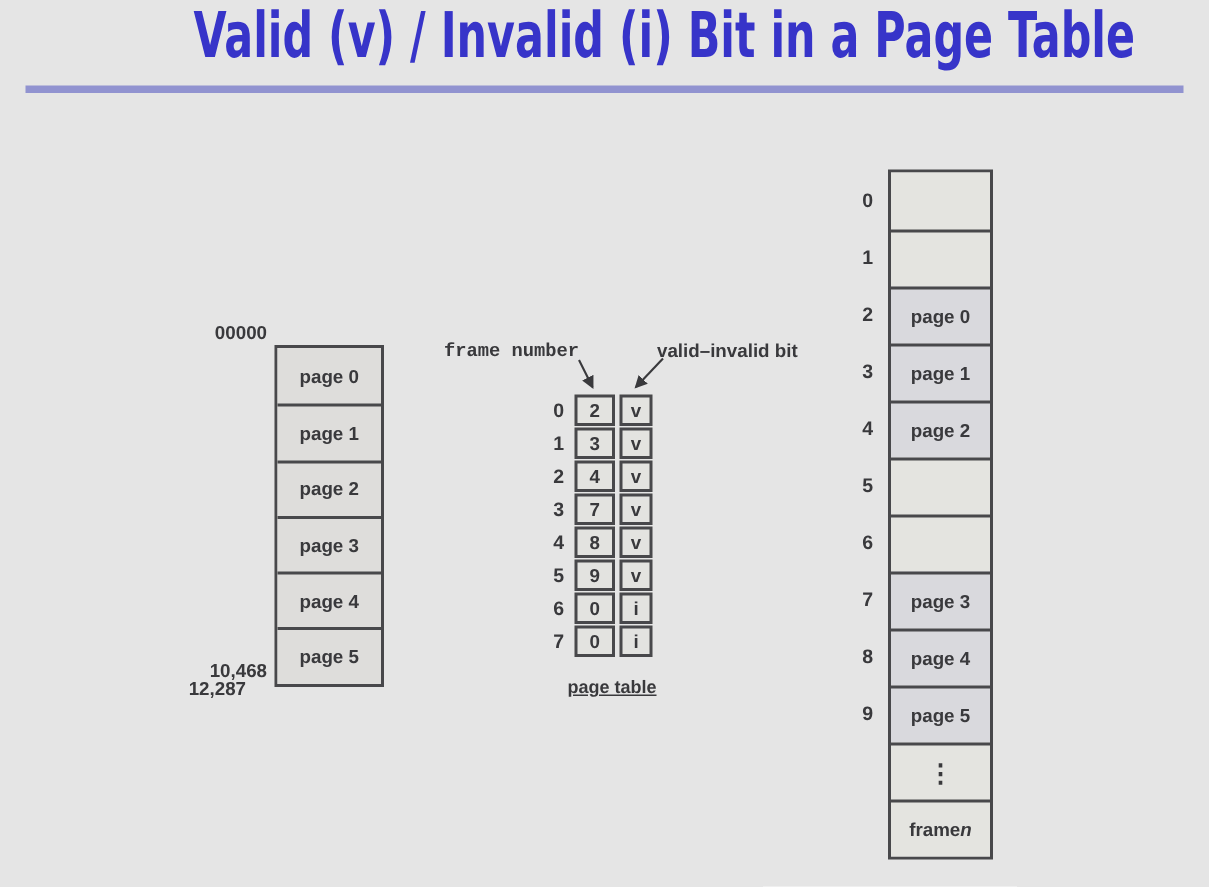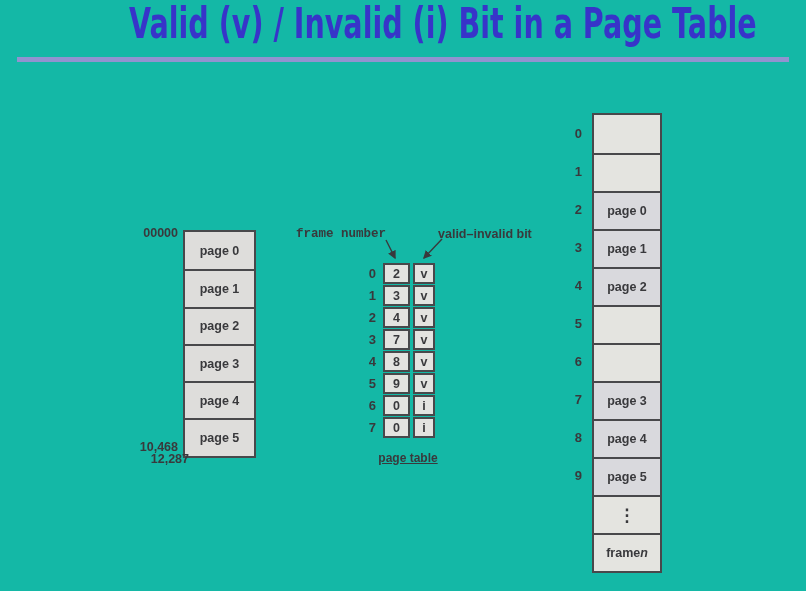--- a/index.html
+++ b/index.html
@@ -1,18 +1,18 @@
 <!DOCTYPE html>
 <html><head>
 <meta charset="utf-8">
 <style>
   html,body { margin:0; padding:0; }
   .slide {
     position:relative; width:806px; height:591px;
-    background:#14b8a6; overflow:hidden;
+    background:#e5e5e5; overflow:hidden;
     font-family:"Liberation Sans", sans-serif;
   }
   
   .title {
     position:absolute; left:0; top:0; width:806px; text-align:center;
     font-family:"DejaVu Sans", sans-serif; font-weight:bold;
     font-size:42px; line-height:48px; color:#3734c9;
     transform:scaleX(0.68); transform-origin:center top; white-space:nowrap;
   }
   .title-rule {
@@ -75,33 +75,33 @@
   .var-n { font-style:italic; font-weight:bold; }
 </style>
 </head>
 <body>
 
 <div class="slide">
 
   <div class="title">Valid (v) / Invalid (i) Bit in a Page Table</div>
   <div class="title-rule"></div>
 
-  <div class="fig-text right-align" style="left:108px; top:226px; width:70px;">00000</div>
+  <div class="fig-text right-align" style="left:108px; top:215px; width:70px;">00000</div>
 
   <div class="logical-col">
     <div class="lrow">page 0</div>
     <div class="lrow">page 1</div>
     <div class="lrow">page 2</div>
     <div class="lrow">page 3</div>
     <div class="lrow">page 4</div>
     <div class="lrow">page 5</div>
   </div>
 
   <div class="fig-text right-align" style="left:106px; top:428px; width:72px;margin-top:12px;">10,468</div>
-  <div class="fig-text right-align" style="left:117px; top:452px; width:72px;">12,287</div>
+  <div class="fig-text right-align" style="left:92px; top:452px; width:72px;">12,287</div>
 
   <div class="fig-text" style="left:296px; top:227px;font-family:Liberation Mono, monospace;">frame number</div>
   <div class="fig-text" style="left:438px; top:227px;">valid–invalid bit</div>
 
   <svg class="arrows" width="70" height="26" viewBox="0 0 70 26">
     <defs>
       <marker id="arr" markerWidth="7" markerHeight="7" refX="5" refY="3" orient="auto">
         <path d="M0,0 L6,3 L0,6 z" fill="#39393c"></path>
       </marker>
     </defs>

